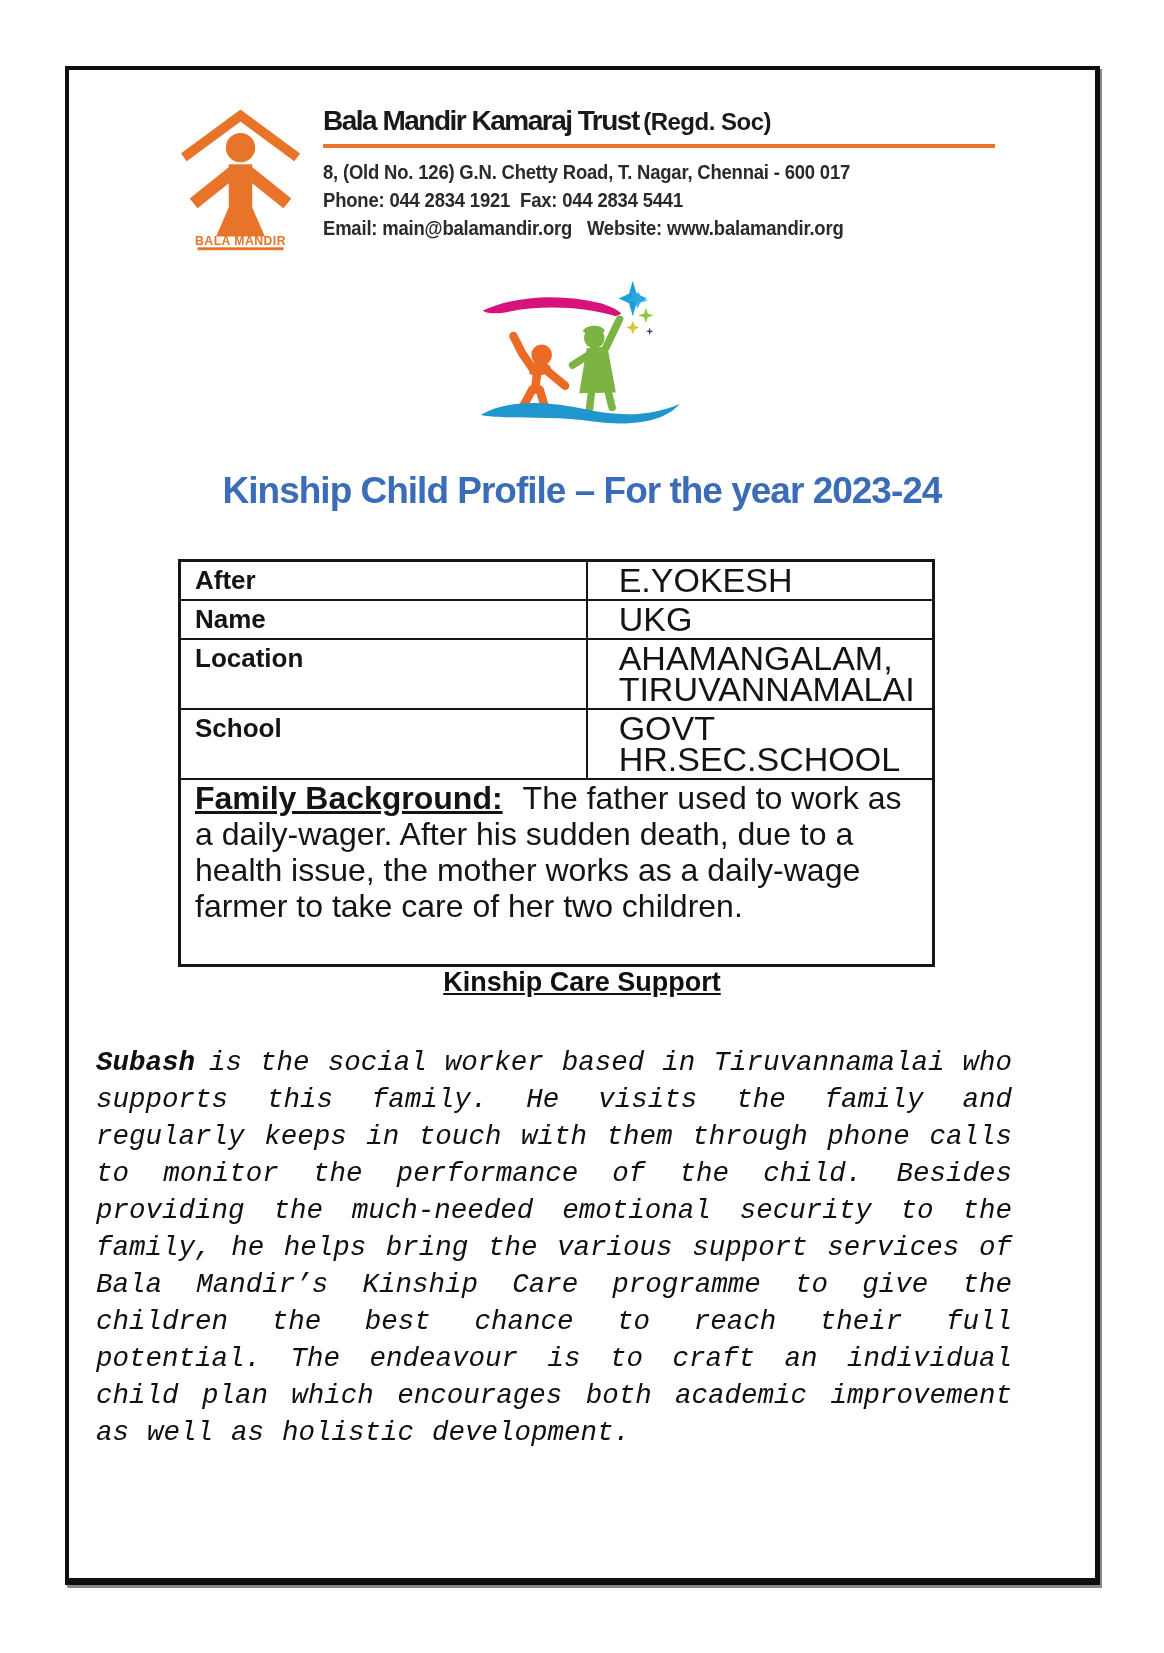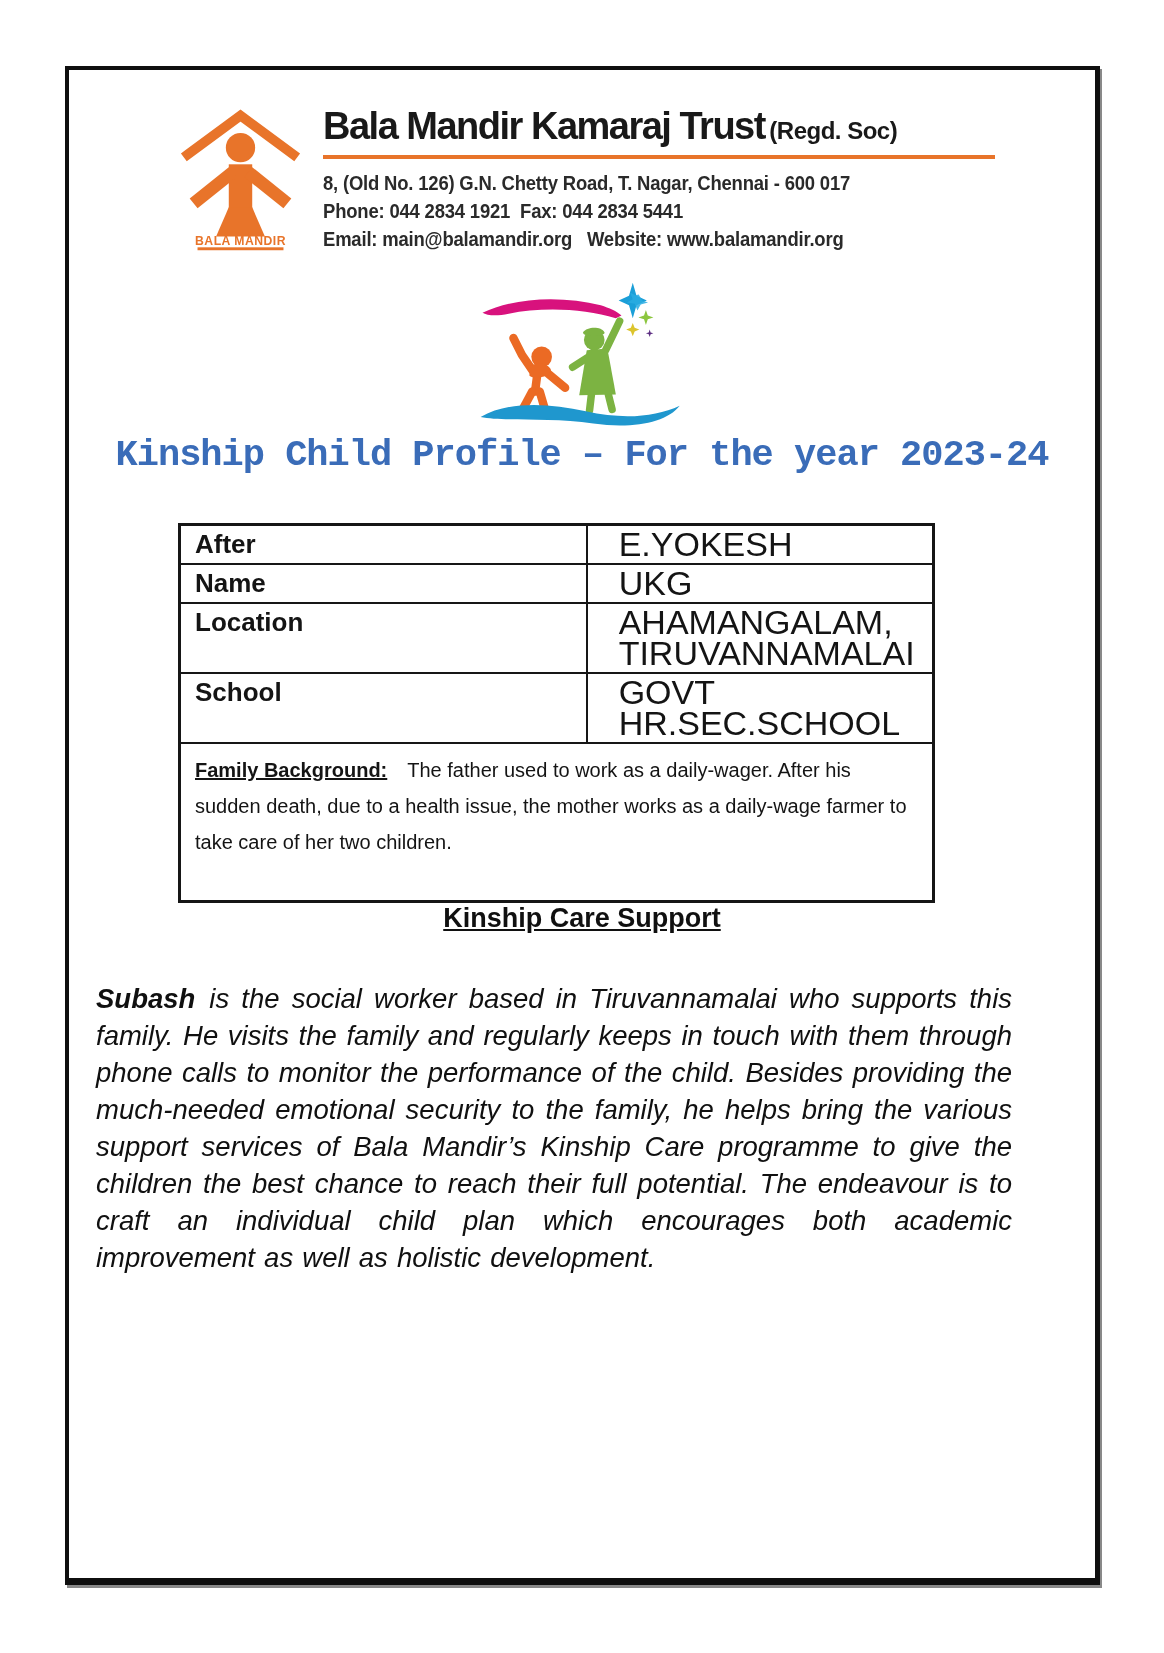--- a/index.html
+++ b/index.html
@@ -15,56 +15,56 @@
   }
 
   
   .letterhead { margin:33px 0 0 109px; display:flex; align-items:flex-start; }
   .bm-logo { width:125px; height:148px; flex:0 0 auto; }
   .bm-orange { fill:#e8742a; }
   .bm-stroke { stroke:#e8742a; fill:none; }
   .bm-caption { font-family:"Liberation Sans", sans-serif; font-weight:bold; font-size:12.5px; letter-spacing:0.5px; fill:#e8742a; }
   .head-text { margin-left:20px; margin-top:2px; }
   .org-line { white-space:nowrap; }
-  .org-name { font-size:38px; font-weight:bold; letter-spacing:-1.5px; color:#191919; }
+  .org-name { font-size:28px; font-weight:bold; letter-spacing:-1.5px; color:#191919; }
   .org-suffix { font-size:24px; font-weight:bold; letter-spacing:-0.5px; color:#191919; }
   .orange-rule { height:4px; width:672px; background:#e8742a; margin:7px 0 10px; }
   .addr {
     font-size:20.5px; font-weight:bold; color:#2a2a2a; line-height:28px;
     white-space:pre-wrap; transform:scaleX(0.9); transform-origin:0 0; letter-spacing:-0.2px;
   }
 
   
   .kids-logo { display:block; margin:24px 0 0 374px; width:310px; height:155px; }
 
   
   .doc-title {
-    text-align:center; font-size:37px; line-height:46px;
-    font-weight:bold; letter-spacing:-1px; color:#3a6cb8;font-family:Liberation Mono, monospace;
+    margin-top:38px; text-align:center; font-size:37px; line-height:46px;
+    font-weight:bold; letter-spacing:-1px; color:#3a6cb8;
   }
 
   
   table.profile {
     margin:45px 0 0 109px; width:757px; border-collapse:collapse;
     border:3px solid #161616; table-layout:fixed;
   }
   table.profile td { border:2px solid #161616; vertical-align:top; }
   td.lbl { width:54%; font-weight:bold; font-size:26px; line-height:31px; padding:3px 14px; }
   td.val { font-size:34px; line-height:31px; padding:3px 31px; white-space:pre-line; }
-  td.fb  { font-size:20px; line-height:36px; padding:8px 14px 40px; }
+  td.fb  { font-size:32px; line-height:36px; padding:0 14px 40px; }
   .fb-label { font-weight:bold; text-decoration:underline; margin-right:20px; }
 
   
   .section-heading {
     text-align:center; font-size:27px; font-weight:bold;
     text-decoration:underline; color:#101010;
   }
   .support-para {
     margin:46px 83px 0 27px; text-align:justify; font-style:italic;
-    font-size:27.5px; line-height:37px; color:#101010; word-spacing:1.5px;
+    font-size:27.5px; line-height:37px; color:#101010; word-spacing:1.5px;font-family:Liberation Mono, monospace;
   }
   .support-lead { font-weight:bold; margin-right:14px; }
 </style>
 </head>
 <body>
 
 <div class="frame">
 
   <div class="letterhead">
     <svg class="bm-logo" viewBox="0 0 128 150" aria-hidden="true">

